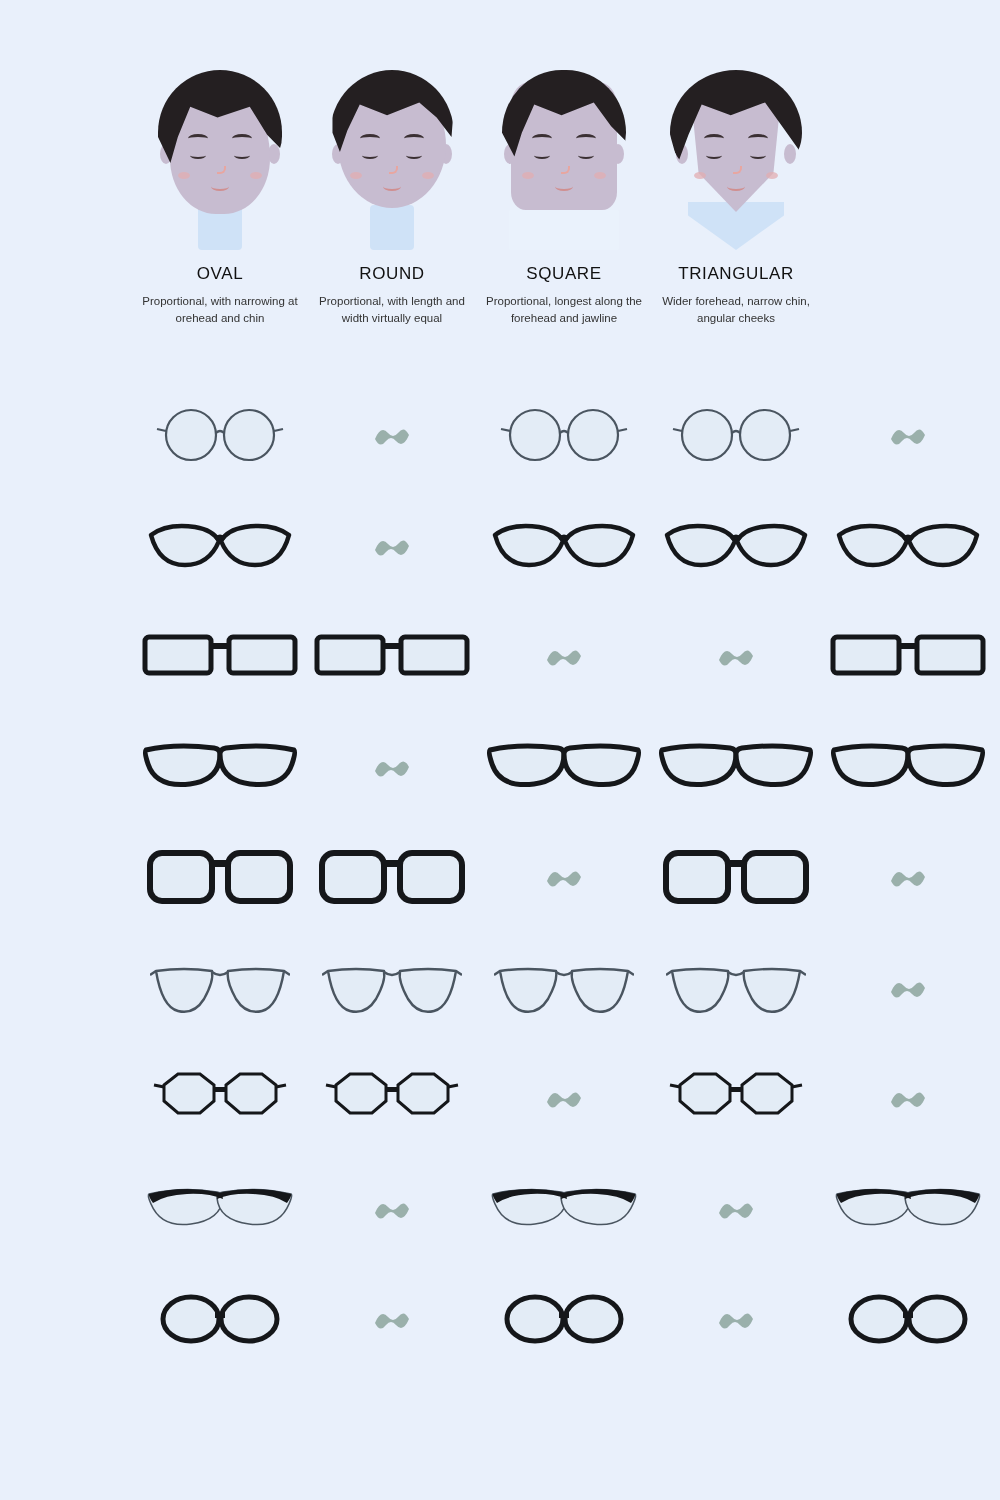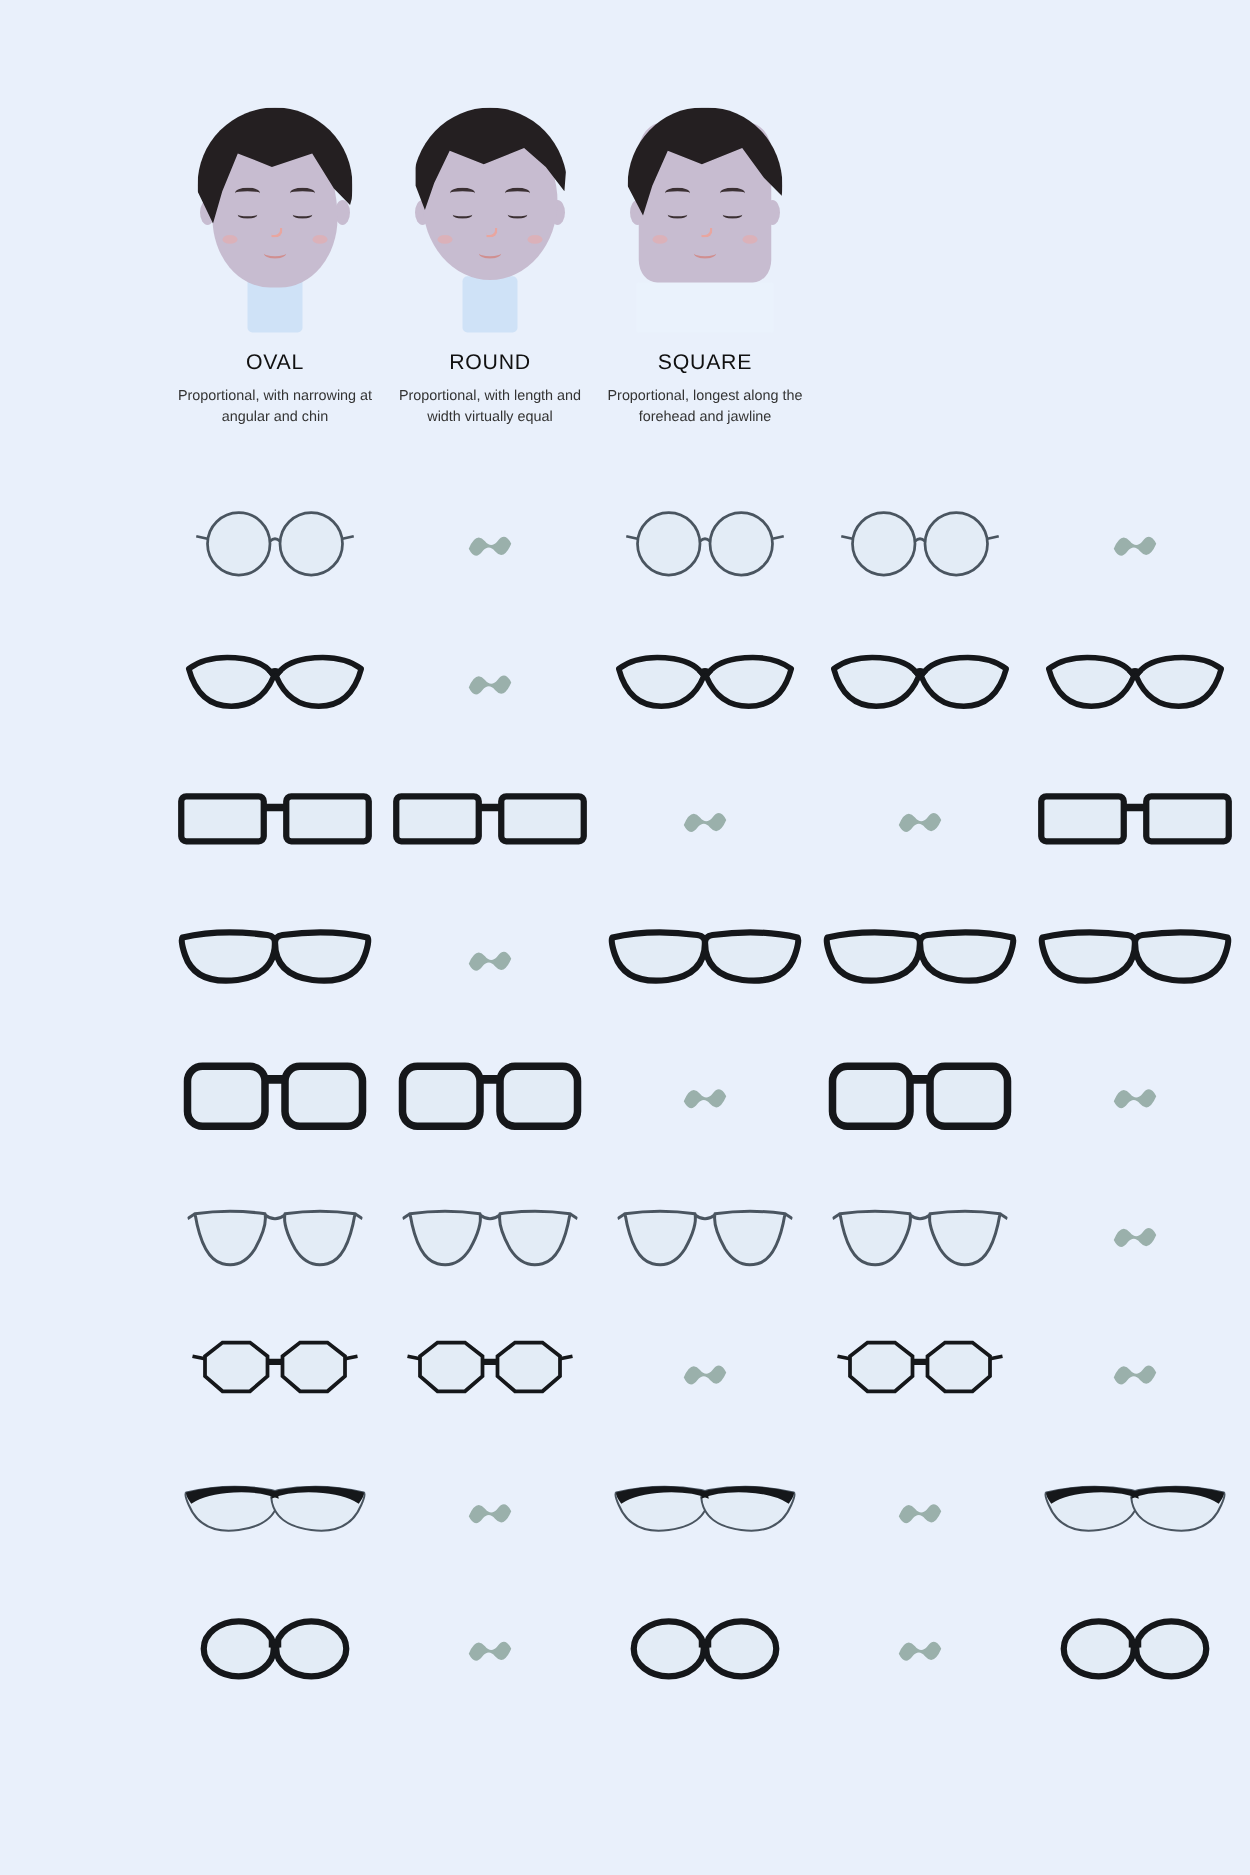--- a/index.html
+++ b/index.html
@@ -8,21 +8,21 @@
     background:#e9f0fb;
     font-family:"Liberation Sans", sans-serif;
     color:#1c1c1c;
     overflow:hidden;
     position:relative;
   }
   .sheet{position:relative;width:1000px;height:1500px;}
 
   
   .header{
-    position:absolute;left:0;top:16px;width:928px;height:375px;
+    position:absolute;left:0;top:0;width:928px;height:375px;
   }
   .face-col{
     position:absolute;top:60px;width:170px;text-align:center;
   }
   .face-wrap{
     position:relative;width:170px;height:190px;margin:0 auto;
   }
 
   
   .neck{
@@ -105,21 +105,21 @@
         <div class="brow r"></div>
         <div class="eye l"></div>
         <div class="eye r"></div>
         <div class="nose"></div>
         <div class="cheek l"></div>
         <div class="cheek r"></div>
         <div class="mouth"></div>
         <div class="hair oval"></div>
       </div>
       <div class="face-name">OVAL</div>
-      <div class="face-desc">Proportional, with narrowing at angular and chin</div>
+      <div class="face-desc">Proportional, with narrowing at orehead and chin</div>
     </div>
 
     <div class="face-col" style="left:307px">
       <div class="face-wrap">
         <div class="neck"></div>
         <div class="ear l"></div>
         <div class="ear r"></div>
         <div class="head round"></div>
         <div class="brow l"></div>
         <div class="brow r"></div>
@@ -148,20 +148,39 @@
         <div class="nose"></div>
         <div class="cheek l"></div>
         <div class="cheek r"></div>
         <div class="mouth"></div>
         <div class="hair square"></div>
       </div>
       <div class="face-name">SQUARE</div>
       <div class="face-desc">Proportional, longest along the forehead and jawline</div>
     </div>
 
+    <div class="face-col" style="left:651px">
+      <div class="face-wrap">
+        <div class="neck wide"></div>
+        <div class="ear l"></div>
+        <div class="ear r"></div>
+        <div class="head tri"></div>
+        <div class="brow l"></div>
+        <div class="brow r"></div>
+        <div class="eye l"></div>
+        <div class="eye r"></div>
+        <div class="nose"></div>
+        <div class="cheek l"></div>
+        <div class="cheek r"></div>
+        <div class="mouth"></div>
+        <div class="hair tri"></div>
+      </div>
+      <div class="face-name">TRIANGULAR</div>
+      <div class="face-desc">Wider forehead, narrow chin, angular cheeks</div>
+    </div>
 
 
   </div>
 
   <div id="grid">
       <div class="row-label" style="top:428px"></div>
       <div class="cell" style="left:135px;top:390px">
         <span>
           <svg width="130" height="60" viewBox="0 0 130 60">
             <circle cx="36" cy="30" r="25" fill="#e3ecf6" stroke="#4a5560" stroke-width="2.2"></circle>

